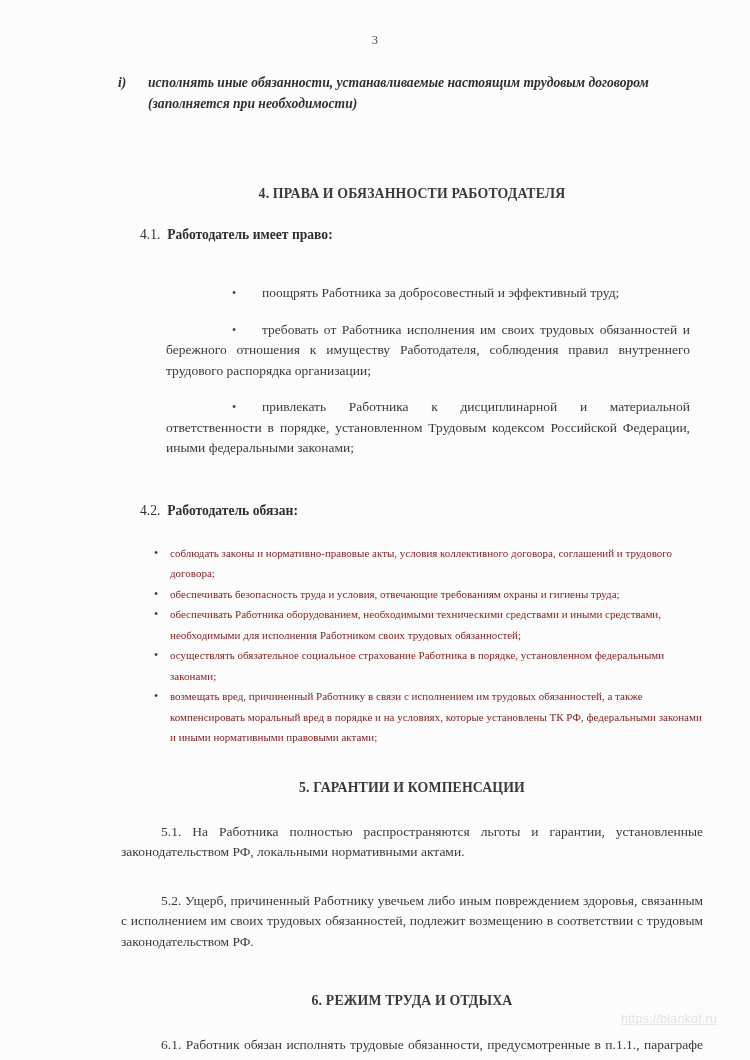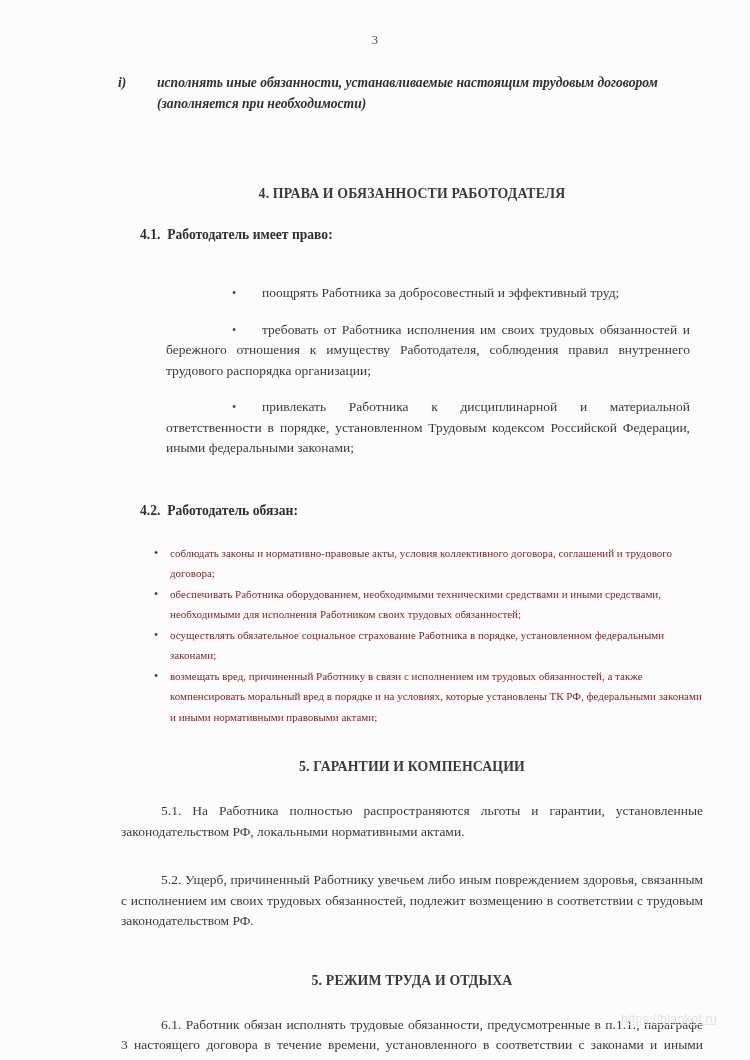--- a/index.html
+++ b/index.html
@@ -55,42 +55,41 @@
     margin: 0 0 0 0;
   }
   .lettered-item .marker {
     flex: 0 0 auto;
     width: 30px;
     font-style: italic;
     font-weight: bold;
   }
   .lettered-item .ltext {
     flex: 1 1 auto;
-    margin-left: 9px;
   }
 
   
   .section-heading {
     text-align: center;
     font-size: 13.8px;
     font-weight: bold;
     color: #3a3a3a;
     letter-spacing: .15px;
     line-height: 19px;
   }
 
   
   .subhead {
     font-size: 13.6px;
     line-height: 20px;
     color: #2f2f2f;
     padding-left: 22px;
   }
   .subhead .num {
-    font-weight: bold;
+    font-weight: normal;
   }
   .subhead .lbl {
     font-weight: bold;
   }
 
   
   ul.list-a {
     list-style: none;
     margin: 0;
     padding: 0;
@@ -207,40 +206,41 @@
 
     <div class="subhead">
       <span class="num">4.2.&nbsp;</span>
       <span class="lbl">Работодатель обязан:</span>
     </div>
 
     <div class="sp-22"></div>
 
     <ul class="list-b">
       <li>соблюдать законы и нормативно-правовые акты, условия коллективного договора, соглашений и трудового договора;</li>
+      <li>обеспечивать безопасность труда и условия, отвечающие требованиям охраны и гигиены труда;</li>
       <li>обеспечивать Работника оборудованием, необходимыми техническими средствами и иными средствами, необходимыми для исполнения Работником своих трудовых обязанностей;</li>
       <li>осуществлять обязательное социальное страхование Работника в порядке, установленном федеральными законами;</li>
       <li>возмещать вред, причиненный Работнику в связи с исполнением им трудовых обязанностей, а также компенсировать моральный вред в порядке и на условиях, которые установлены ТК РФ, федеральными законами и иными нормативными правовыми актами;</li>
     </ul>
 
     <div class="sp-30"></div>
 
     <div class="section-heading">5. ГАРАНТИИ И КОМПЕНСАЦИИ</div>
 
     <div class="sp-22"></div>
 
     <p class="para">5.1. На Работника полностью распространяются льготы и гарантии, установленные законодательством РФ, локальными нормативными актами.</p>
 
     <div class="sp-22"></div>
 
     <p class="para">5.2. Ущерб, причиненный Работнику увечьем либо иным повреждением здоровья, связанным с исполнением им своих трудовых обязанностей, подлежит возмещению в соответствии с трудовым законодательством РФ.</p>
 
     <div class="sp-36"></div>
 
-    <div class="section-heading">5. РЕЖИМ ТРУДА И ОТДЫХА</div>
+    <div class="section-heading">6. РЕЖИМ ТРУДА И ОТДЫХА</div>
 
     <div class="sp-22"></div>
 
     <p class="para">6.1. Работник обязан исполнять трудовые обязанности, предусмотренные в п.1.1., параграфе 3 настоящего договора в течение времени, установленного в соответствии с законами и иными нормативными правовыми актами.</p>
 
   </div>
 
   <div class="watermark">https://blankof.ru</div>
 
 </div>

